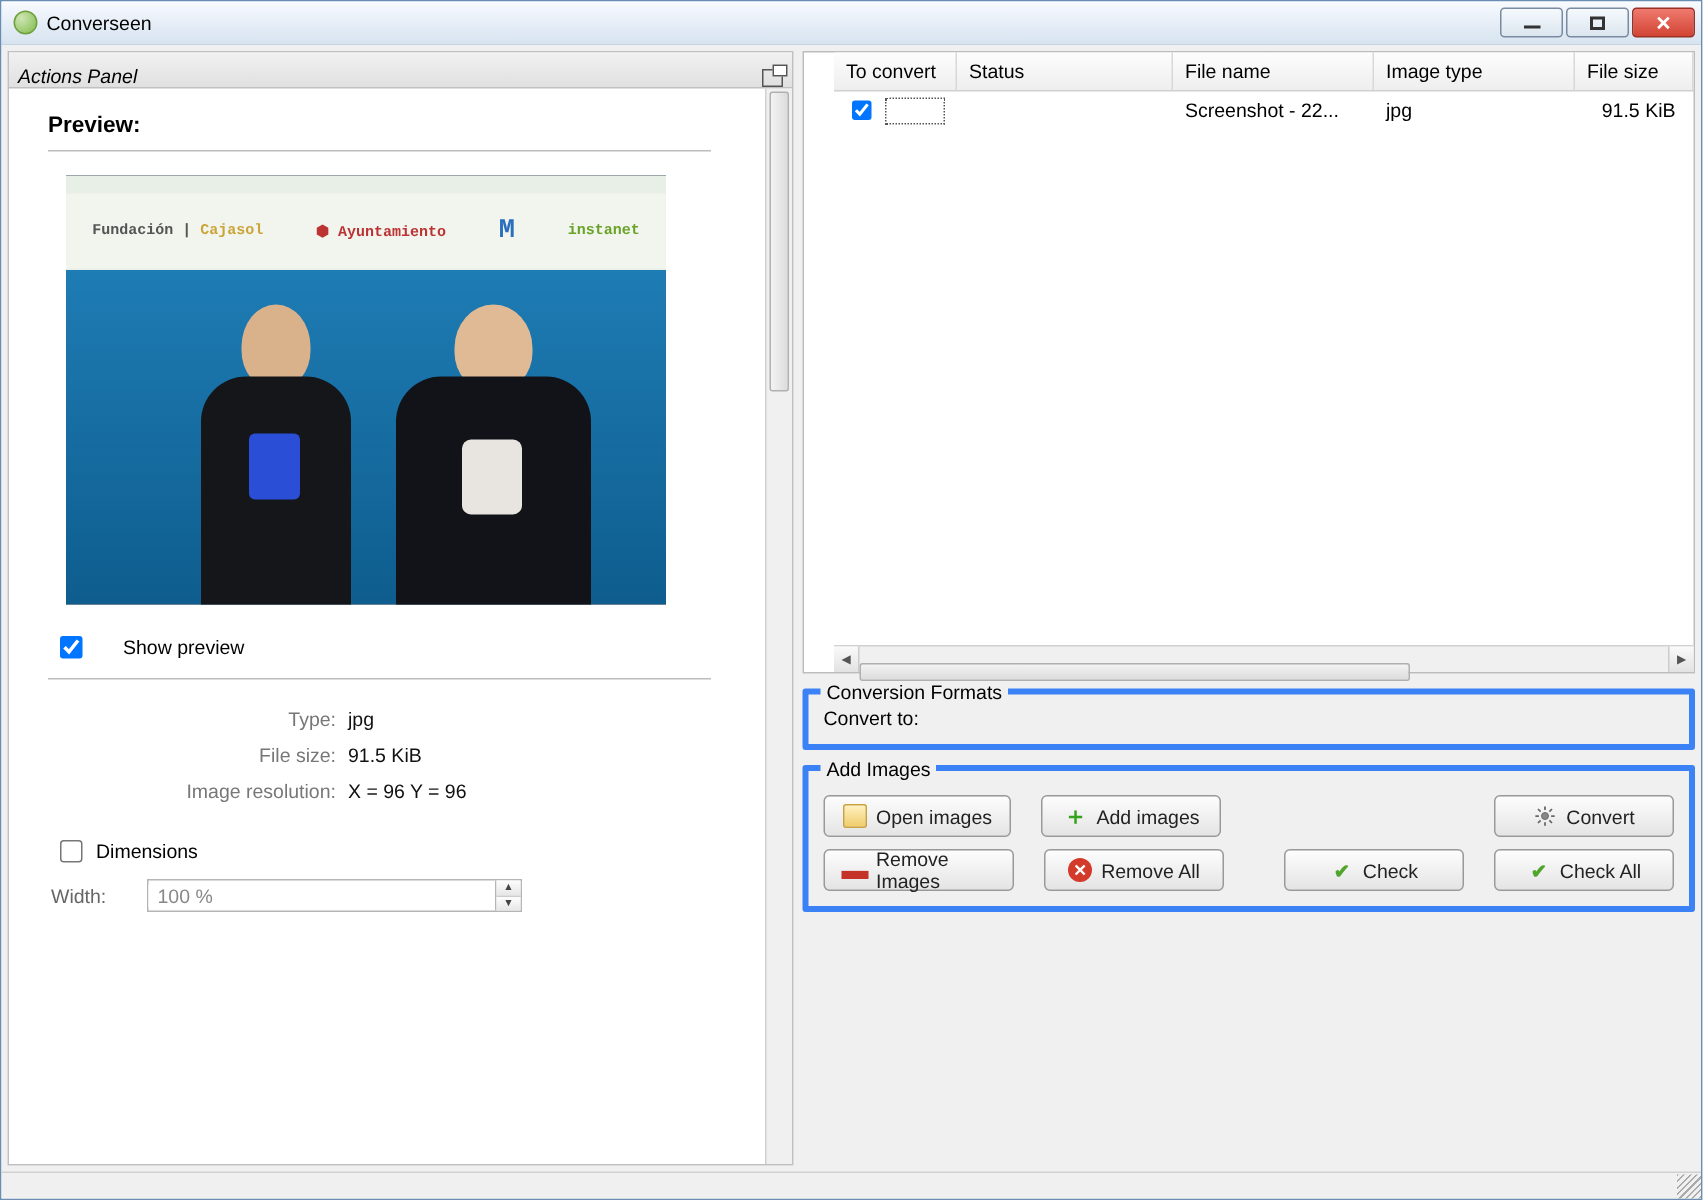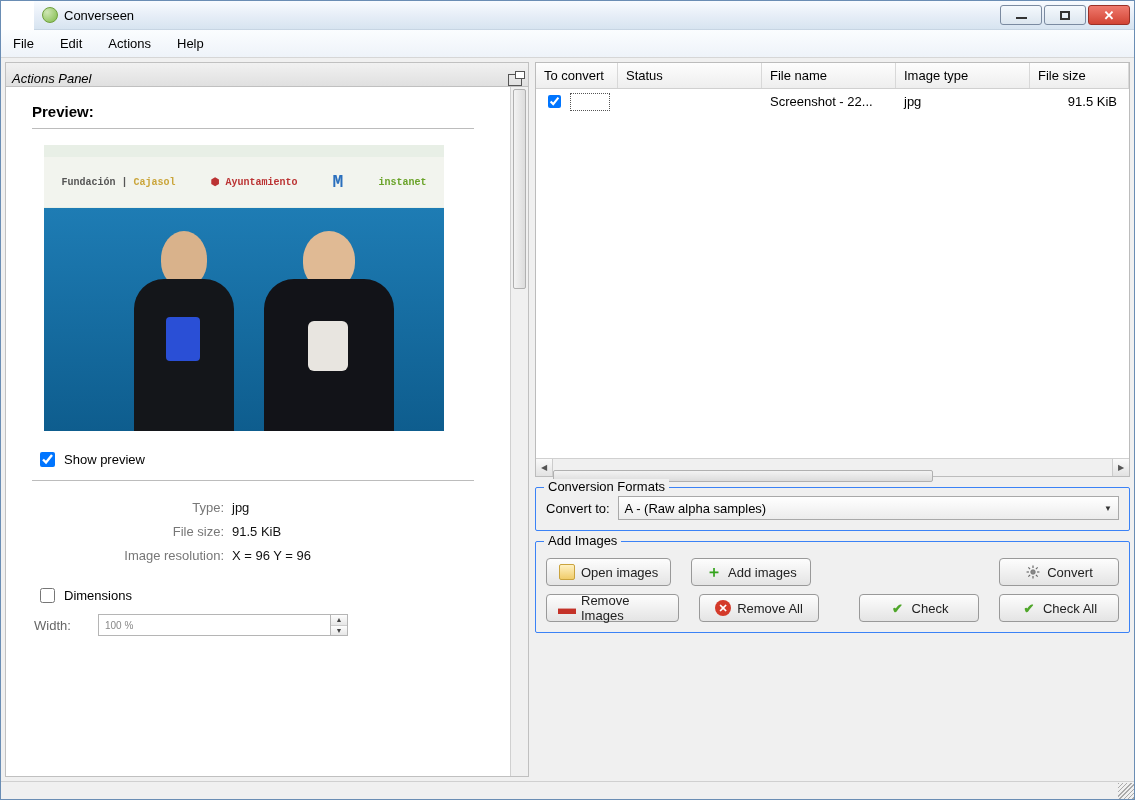--- a/index.html
+++ b/index.html
@@ -20,21 +20,20 @@
     flex-direction: column;
     box-shadow: 0 0 8px rgba(0,0,0,0.2);
   }
   .titlebar {
     height: 29px;
     background: linear-gradient(180deg, #f8fbff 0%, #e7eef7 50%, #d7e4f0 100%);
     display: flex;
     align-items: center;
     padding: 0 4px 0 8px;
     border-bottom: 1px solid #c7d5e3;
-    margin-left: 33px;
   }
   .titlebar .app-icon {
     width: 16px; height: 16px;
     margin-right: 6px;
     display:inline-block;
     border-radius: 50%;
     background: radial-gradient(circle at 30% 30%, #cfe6b4, #7fbb4a);
     border: 1px solid #6fa03c;
   }
   .titlebar .title { flex: 1; }
@@ -127,69 +126,69 @@
   .preview-img .sponsor span.g{color:#6aa329;}
   .preview-img .person{position:absolute;bottom:0;width:120px;height:200px;}
   .preview-img .p1{left:80px;}
   .preview-img .p2{left:210px;width:150px;}
   .preview-img .head{position:absolute;top:0;left:50%;transform:translateX(-50%);width:46px;height:56px;border-radius:50% 50% 45% 45%;background:#d9b28b;}
   .preview-img .p2 .head{width:52px;height:58px;background:#e0ba94;}
   .preview-img .body{position:absolute;top:48px;left:50%;transform:translateX(-50%);width:100px;height:160px;border-radius:30px 30px 0 0;background:#14161a;}
   .preview-img .p2 .body{width:130px;background:#121318;}
   .preview-img .p1 .body::after{content:'';position:absolute;top:38px;left:32px;width:34px;height:44px;background:#2a4fd6;border-radius:4px;}
   .preview-img .p2 .body::after{content:'';position:absolute;top:42px;left:44px;width:40px;height:50px;background:#e8e5e0;border-radius:6px;}
-  .show-preview-row { display:flex;align-items:center;gap:6px;margin-bottom:6px;padding-left:4px;}
+  .show-preview-row { display:flex;align-items:center;gap:24px;margin-bottom:6px;padding-left:4px;}
   .show-preview-row input{width:15px;height:15px;}
   .hr2 { height:1px;background:#bcbcbc;margin:4px 0 14px 0;}
   .meta-table { margin: 0 0 14px 0; }
   .meta-row { display:flex;align-items:center;height:24px;}
   .meta-label { width:200px;text-align:right;color:#777;padding-right:8px;}
   .meta-value { color:#111;}
   .dim-row{display:flex;align-items:center;gap:6px;margin:4px 0 0 4px;}
   .dim-row input[type=checkbox]{width:15px;height:15px;}
   .width-row{display:flex;align-items:center;gap:10px;margin:8px 0 0 2px;color:#444;}
   .width-row .lbl{width:54px;color:#666;}
   .spin{display:flex;align-items:center;border:1px solid #b5b5b5;background:#fff;width:250px;height:22px;}
-  .spin input{border:none;flex:1;padding:0 6px;font-size:10px;outline:none;color:#888;}
+  .spin input{border:none;flex:1;padding:0 6px;font-size:13px;outline:none;color:#888;}
   .spin .ctrls{width:17px;height:100%;border-left:1px solid #b5b5b5;display:flex;flex-direction:column;}
   .spin .ctrls div{flex:1;display:flex;align-items:center;justify-content:center;font-size:7px;color:#444;border-bottom:1px solid #ccc;background:linear-gradient(180deg,#fdfdfd,#e6e6e6);}
   .spin .ctrls div:last-child{border-bottom:none;}
 
   
   .right-panel {
     flex:1;
     display:flex;flex-direction:column;
     min-height:0;
   }
   .table-wrap{
     height: 415px;
     background:#fff;
     border:1px solid #bcbcbc;
-    display:flex;flex-direction:column;
+    display:flex;flex-direction:column;padding-left:20px;
   }
   .tbl-header{display:flex;height:26px;border-bottom:1px solid #d0d0d0;background:linear-gradient(180deg,#fdfdfd,#eee);}
   .tbl-header .col{padding:4px 8px;border-right:1px solid #d8d8d8;display:flex;align-items:center;}
   .tbl-body{flex:1;overflow:hidden;}
   .tbl-row{display:flex;height:26px;align-items:center;border-bottom:1px solid transparent;}
   .tbl-row .cell{padding:0 8px;white-space:nowrap;overflow:hidden;text-overflow:ellipsis;}
   .col.c1,.cell.c1{width:82px;}
   .col.c2,.cell.c2{width:144px;}
   .col.c3,.cell.c3{width:134px;}
   .col.c4,.cell.c4{width:134px;}
   .col.c5,.cell.c5{flex:1;text-align:left;}
   .cell.c1{display:flex;align-items:center;gap:6px;}
   .cell.c1 input{width:15px;height:15px;}
   .cell.c1 .focusbox{display:inline-block;width:52px;height:18px;border:1px dotted #555;}
   .tbl-hscroll{height:18px;background:#f0f0f0;border-top:1px solid #d0d0d0;display:flex;align-items:center;}
   .tbl-hscroll .arrow{width:17px;height:100%;display:flex;align-items:center;justify-content:center;font-size:8px;color:#555;background:linear-gradient(180deg,#fafafa,#e2e2e2);border-right:1px solid #ccc;}
   .tbl-hscroll .arrow.r{border-right:none;border-left:1px solid #ccc;}
   .tbl-hscroll .track{flex:1;position:relative;}
   .tbl-hscroll .thumb{position:absolute;top:2px;left:0;width:68%;height:12px;background:linear-gradient(180deg,#f3f3f3,#dcdcdc);border:1px solid #b0b0b0;border-radius:2px;}
 
-  .group{border:1px solid #3b82f6;border-radius:2px;margin-top:10px;padding:8px 10px 10px 10px;position:relative;background:#f0f0f0;}
+  .group{border:4px solid #3b82f6;border-radius:2px;margin-top:10px;padding:8px 10px 10px 10px;position:relative;background:#f0f0f0;}
   .group .legend{position:absolute;top:-9px;left:8px;background:#f0f0f0;padding:0 4px;font-size:13px;}
   .row{display:flex;align-items:center;gap:8px;}
   .select{
     flex:1;height:24px;border:1px solid #a9a9a9;background:linear-gradient(180deg,#fff,#ececec);
     display:flex;align-items:center;justify-content:space-between;padding:0 6px;
   }
   .select .arrow{font-size:8px;color:#333;}
   .btn{
     height:28px;min-width:120px;
     border:1px solid #999;border-radius:4px;
@@ -226,26 +225,20 @@
         </div>
       <div class="win-btn">
           <span class="maxbox"></span>
         </div>
       <div class="win-btn close">
           <span class="x">✕</span>
         </div>
     </div>
   </div>
 
-  <div class="menubar">
-    <span class="menu-item">File</span>
-    <span class="menu-item">Edit</span>
-    <span class="menu-item">Actions</span>
-    <span class="menu-item">Help</span>
-  </div>
 
   <div class="client">
 
     <div class="left-panel">
       <div class="panel-header">
         <span>Actions Panel</span>
         <span class="float-icon"></span>
       </div>
       <div class="left-scroll">
         <div class="left-content">
@@ -336,24 +329,20 @@
               <div class="thumb"></div>
             </div>
           <div class="arrow r">▶</div>
         </div>
       </div>
 
       <div class="group">
         <span class="legend">Conversion Formats</span>
         <div class="row">
           <span>Convert to:</span>
-          <div class="select">
-            <span>A - (Raw alpha samples)</span>
-            <span class="arrow">▼</span>
-          </div>
         </div>
       </div>
 
       <div class="group">
         <span class="legend">Add Images</span>
         <div class="btn-row">
           <div class="btn">
             <span class="ico folder"></span>
             <span>Open images</span>
           </div>

